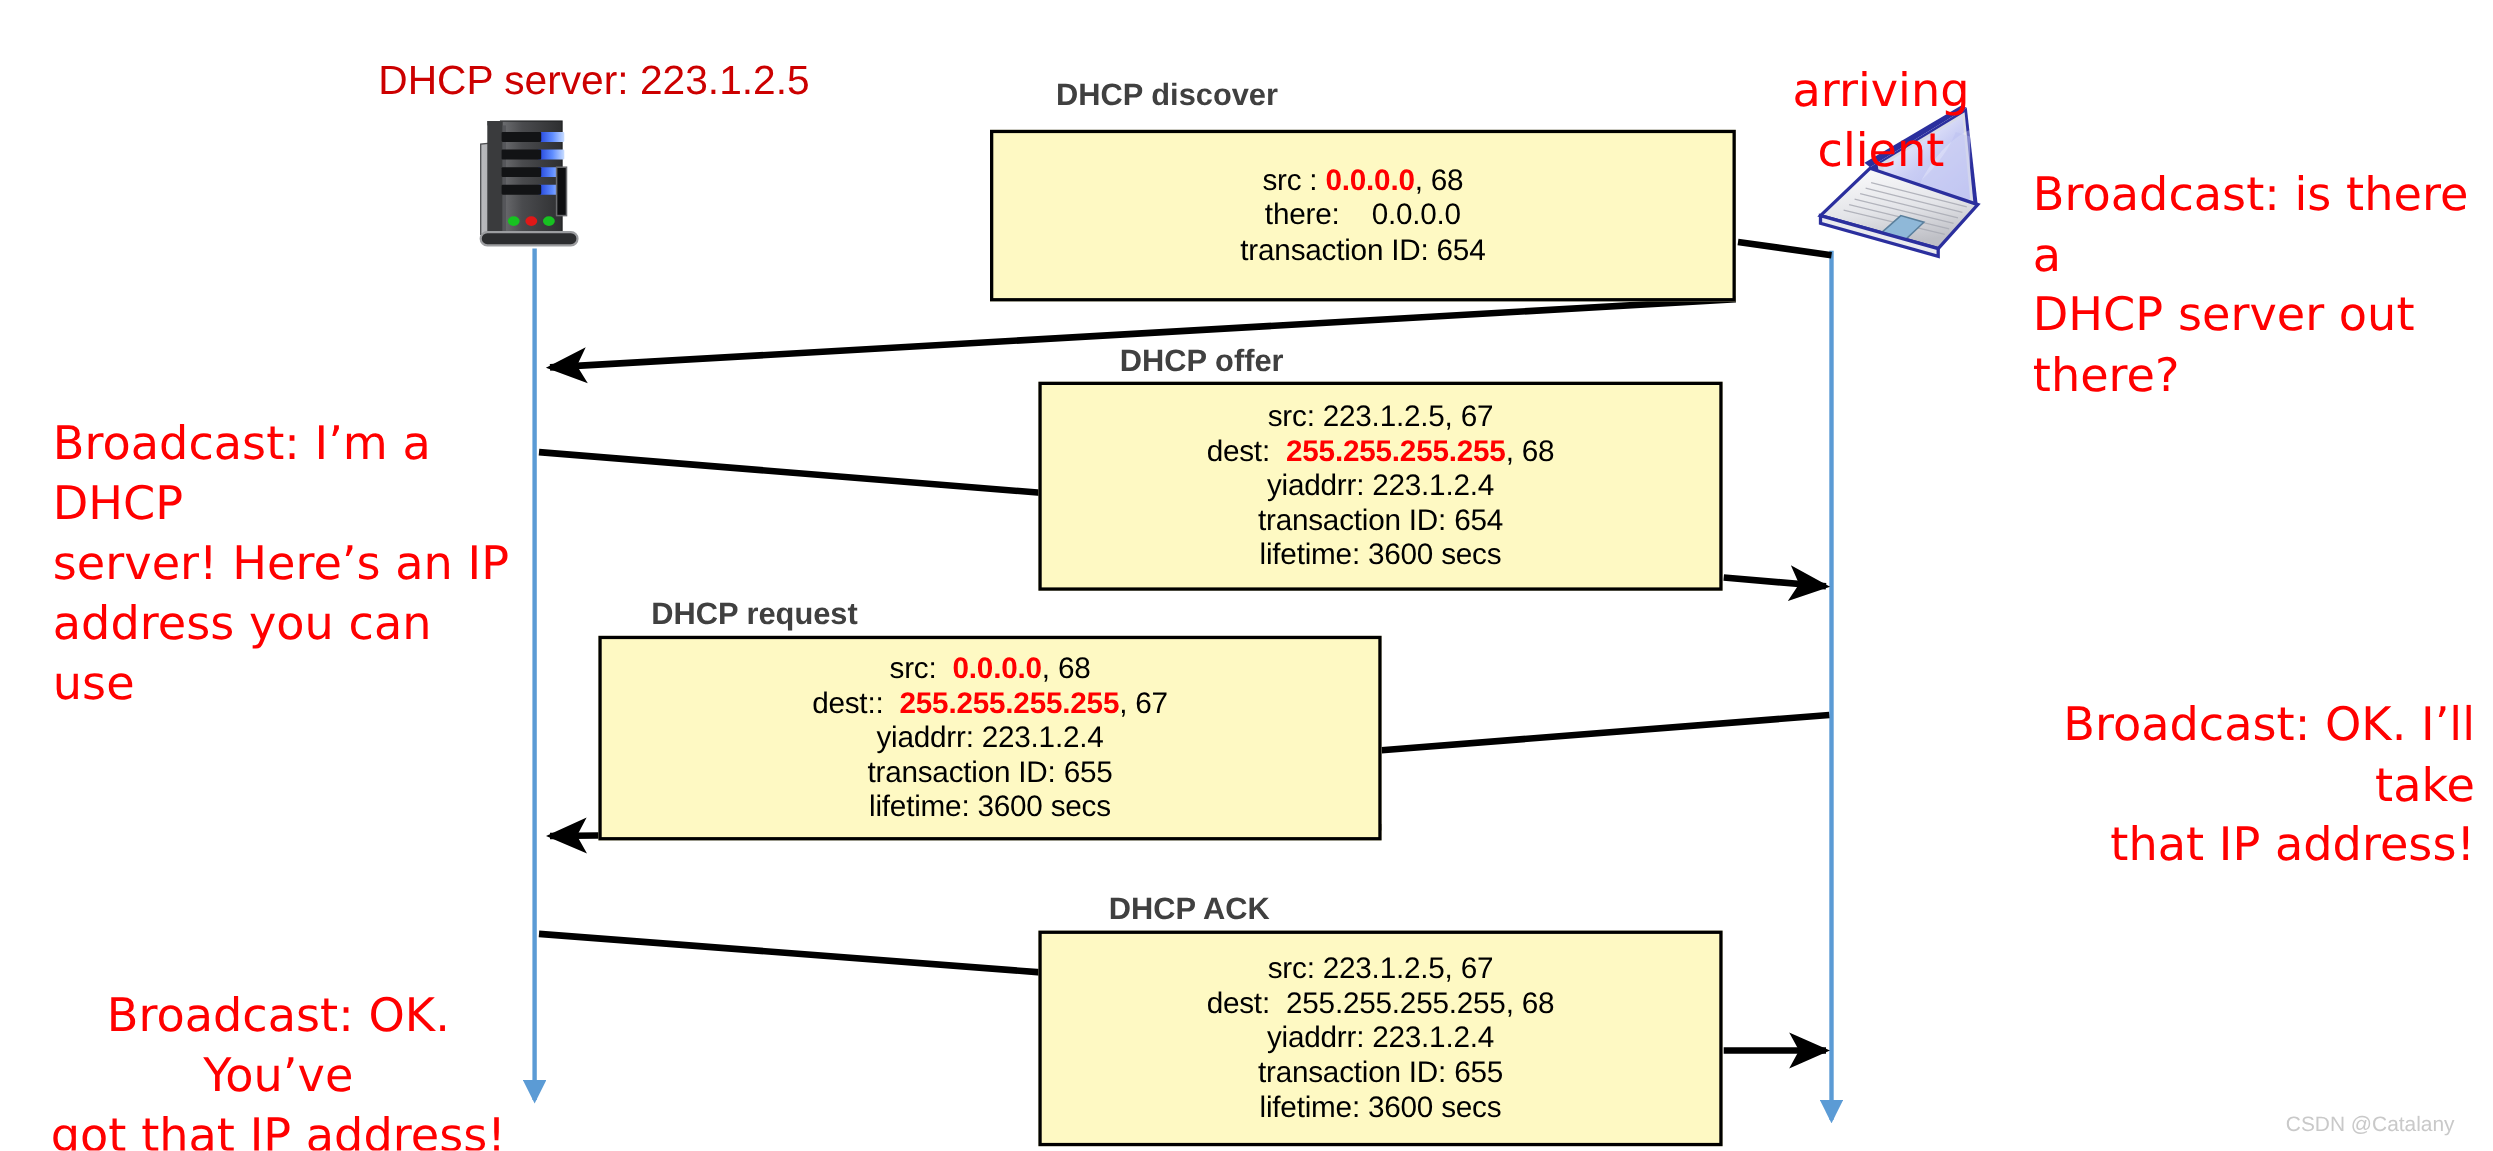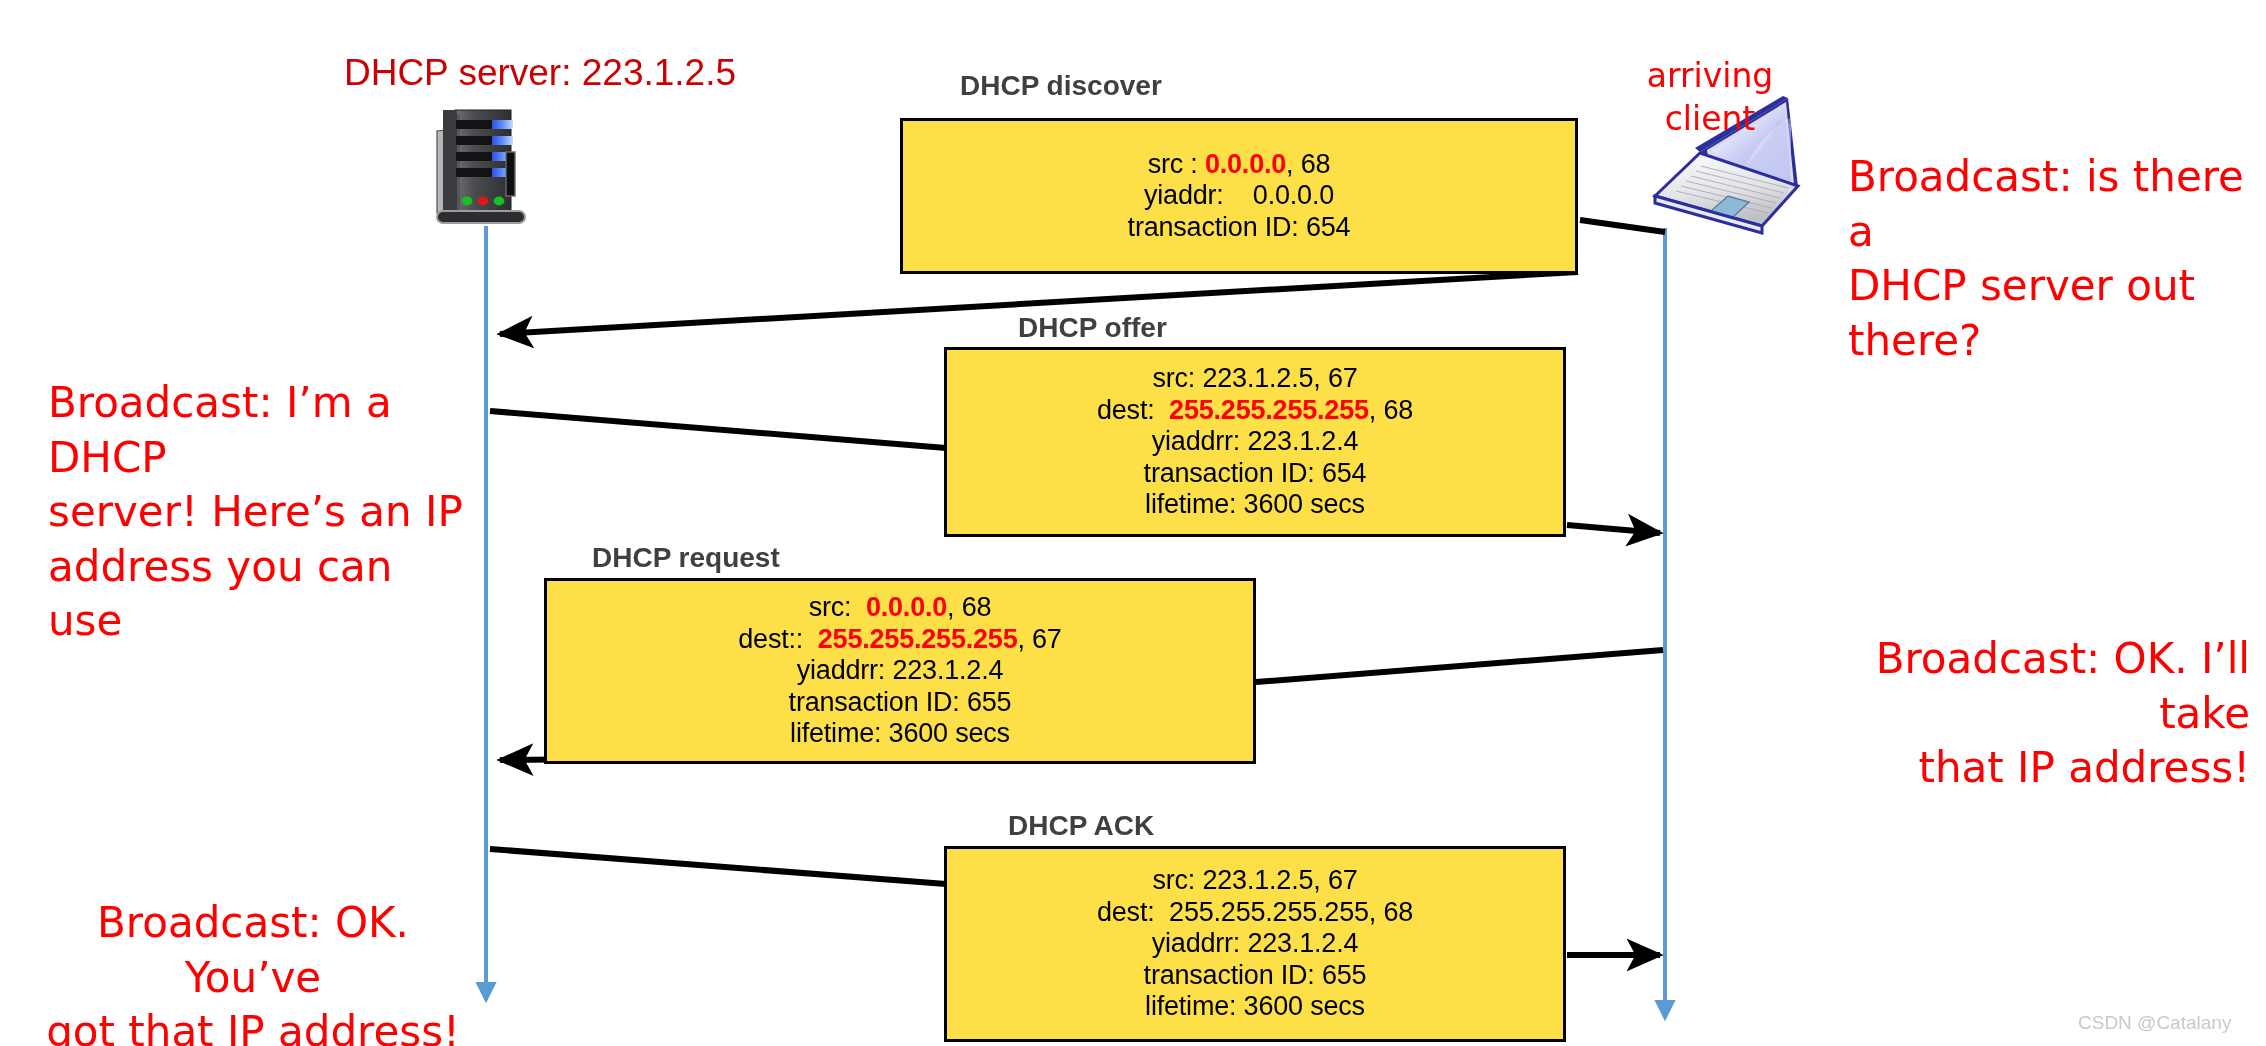--- a/index.html
+++ b/index.html
@@ -10,21 +10,21 @@
   }
   #stage{position:absolute;inset:0;width:2266px;height:1046px;}
 
   
   #art{position:absolute;left:0;top:0;width:2266px;height:1046px;}
 
   
   .msgbox{
     position:absolute;
     border:3px solid #000000;
-    background:#fde047;
+    background:#fef9c3;
     box-sizing:border-box;
     display:flex;flex-direction:column;
     align-items:center;justify-content:center;
     font-family:"Liberation Sans","DejaVu Sans",sans-serif;
     color:#000000;
     line-height:1.17;
   }
   .msgbox .line{white-space:pre;font-size:27px;letter-spacing:-0.2px;}
   .msgbox .line .rd{color:#ff0000;font-weight:bold;}
 
@@ -159,21 +159,21 @@
 
     <path d="M1663,650 L1256,682" stroke="#000000" stroke-width="6" fill="none"></path>
     <path d="M1256,752 L500,760" stroke="#000000" stroke-width="6" fill="none" marker-end="url(#blkArrow)"></path>
 
     <path d="M490,849 L946,884" stroke="#000000" stroke-width="6" fill="none"></path>
     <path d="M1567,955 L1660,955" stroke="#000000" stroke-width="6" fill="none" marker-end="url(#blkArrow)"></path>
   </svg>
 
   <div class="servercap" style="left:330px;top:52px;width:420px;">DHCP server: 223.1.2.5</div>
 
-  <div class="redcap ctr" style="left:1590px;top:55px;width:240px;font-size:33px;">arriving
+  <div class="redcap ctr" style="left:1590px;top:55px;width:240px;font-size:42px;">arriving
 client</div>
 
   <div class="redcap" style="left:1848px;top:150px;width:400px;">Broadcast: is there a
 DHCP server out there?</div>
 
   <div class="redcap rgt" style="left:1790px;top:632px;width:460px;">Broadcast: OK.  I’ll take
 that IP address!</div>
 
   <div class="redcap" style="left:48px;top:376px;width:430px;">Broadcast: I’m a DHCP
 server! Here’s an IP
@@ -182,21 +182,21 @@
   <div class="redcap ctr" style="left:38px;top:896px;width:430px;">Broadcast: OK.  You’ve
 got that IP address!</div>
 
   <div class="boxtitle" style="left:960px;top:70px;">DHCP discover</div>
   <div class="boxtitle" style="left:1018px;top:312px;">DHCP offer</div>
   <div class="boxtitle" style="left:592px;top:542px;">DHCP request</div>
   <div class="boxtitle" style="left:1008px;top:810px;">DHCP ACK</div>
 
   <div class="msgbox" style="left:900px;top:118px;width:678px;height:156px;">
       <div class="line"><span>src : </span><span class="rd">0.0.0.0</span><span>, 68</span></div>
-      <div class="line"><span>yiaddr:    </span><span>0.0.0.0</span></div>
+      <div class="line"><span>there:    </span><span>0.0.0.0</span></div>
       <div class="line"><span>transaction ID: </span><span>654</span></div>
     </div>
 
   <div class="msgbox" style="left:944px;top:347px;width:622px;height:190px;">
       <div class="line"><span>src: </span><span>223.1.2.5</span><span>, 67</span></div>
       <div class="line"><span>dest:  </span><span class="rd">255.255.255.255</span><span>, 68</span></div>
       <div class="line"><span>yiaddrr: </span><span>223.1.2.4</span></div>
       <div class="line"><span>transaction ID: </span><span>654</span></div>
       <div class="line"><span>lifetime: </span><span>3600 secs</span></div>
     </div>

